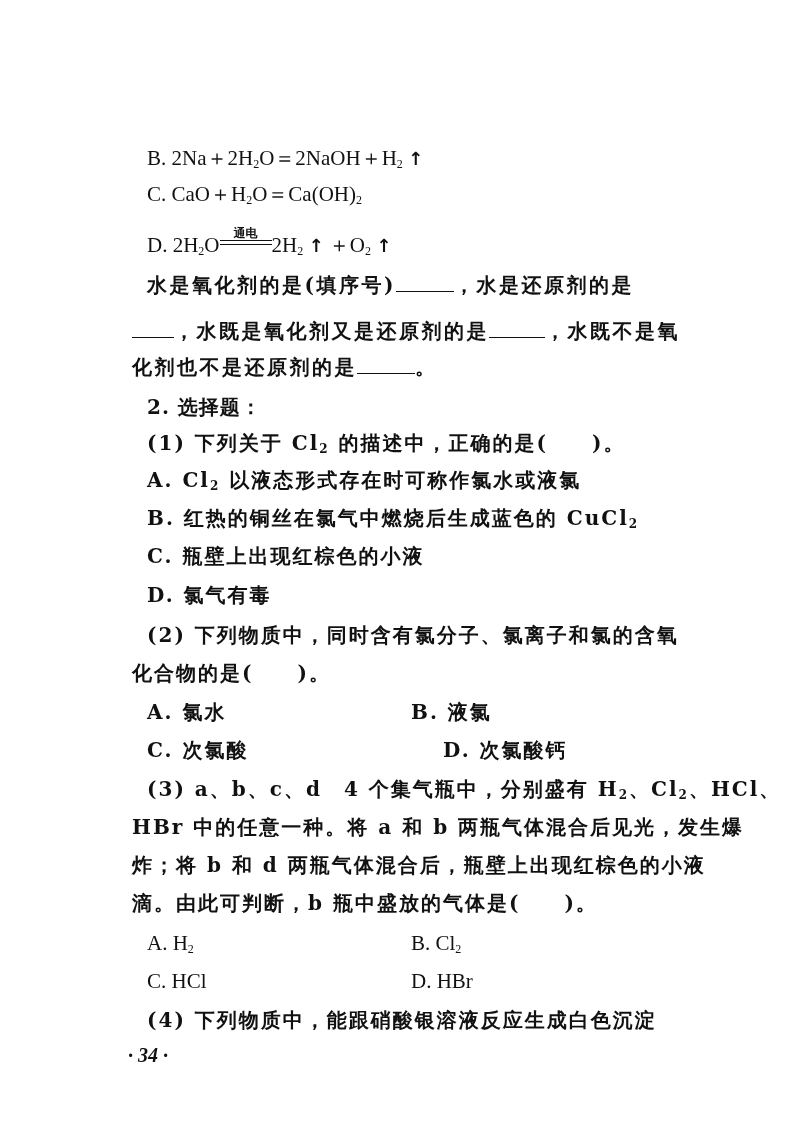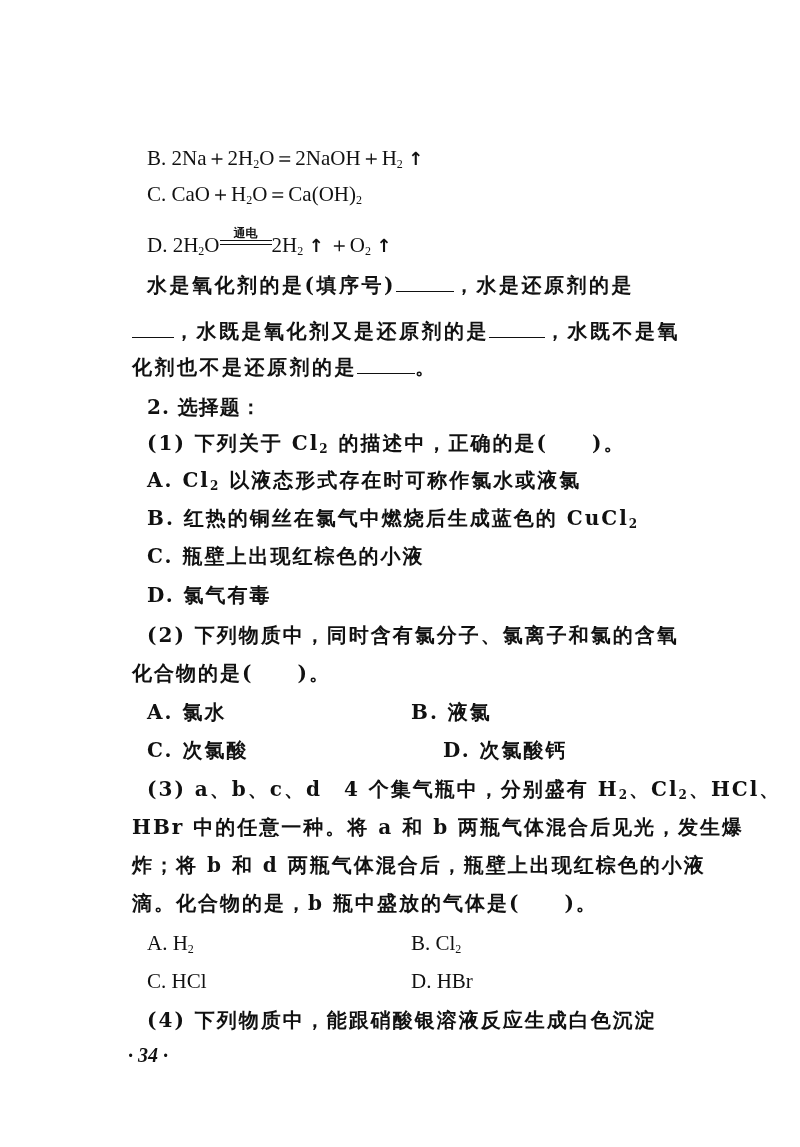--- a/index.html
+++ b/index.html
@@ -70,21 +70,21 @@
 <div class="line" style="left:147px;top:699px;letter-spacing:2px;">A. 氯水</div>
 <div class="line" style="left:411px;top:699px;letter-spacing:2px;">B. 液氯</div>
 <div class="line" style="left:147px;top:737px;letter-spacing:2px;">C. 次氯酸</div>
 <div class="line" style="left:411px;top:737px;letter-spacing:2px;margin-left:32px;">D. 次氯酸钙</div>
 
 <div class="line" style="left:147px;top:776px;letter-spacing:2px;">
   <span>(3) a、b、c、d　4 个集气瓶中，分别盛有 H</span><sub>2</sub><span>、Cl</span><sub>2</sub><span>、HCl、</span>
 </div>
 <div class="line" style="left:132px;top:814px;letter-spacing:2px;">HBr 中的任意一种。将 a 和 b 两瓶气体混合后见光，发生爆</div>
 <div class="line" style="left:132px;top:852px;letter-spacing:2px;">炸；将 b 和 d 两瓶气体混合后，瓶壁上出现红棕色的小液</div>
-<div class="line" style="left:132px;top:890px;letter-spacing:2px;">滴。化合物的是，b 瓶中盛放的气体是(　　)。</div>
+<div class="line" style="left:132px;top:890px;letter-spacing:2px;">滴。由此可判断，b 瓶中盛放的气体是(　　)。</div>
 <div class="line latin" style="left:147px;top:930px;">
   <span>A. H</span><sub>2</sub>
 </div>
 <div class="line latin" style="left:411px;top:930px;">
   <span>B. Cl</span><sub>2</sub>
 </div>
 <div class="line latin" style="left:147px;top:968px;">C. HCl</div>
 <div class="line latin" style="left:411px;top:968px;">D. HBr</div>
 
 <div class="line" style="left:147px;top:1007px;letter-spacing:2px;">(4) 下列物质中，能跟硝酸银溶液反应生成白色沉淀</div>

